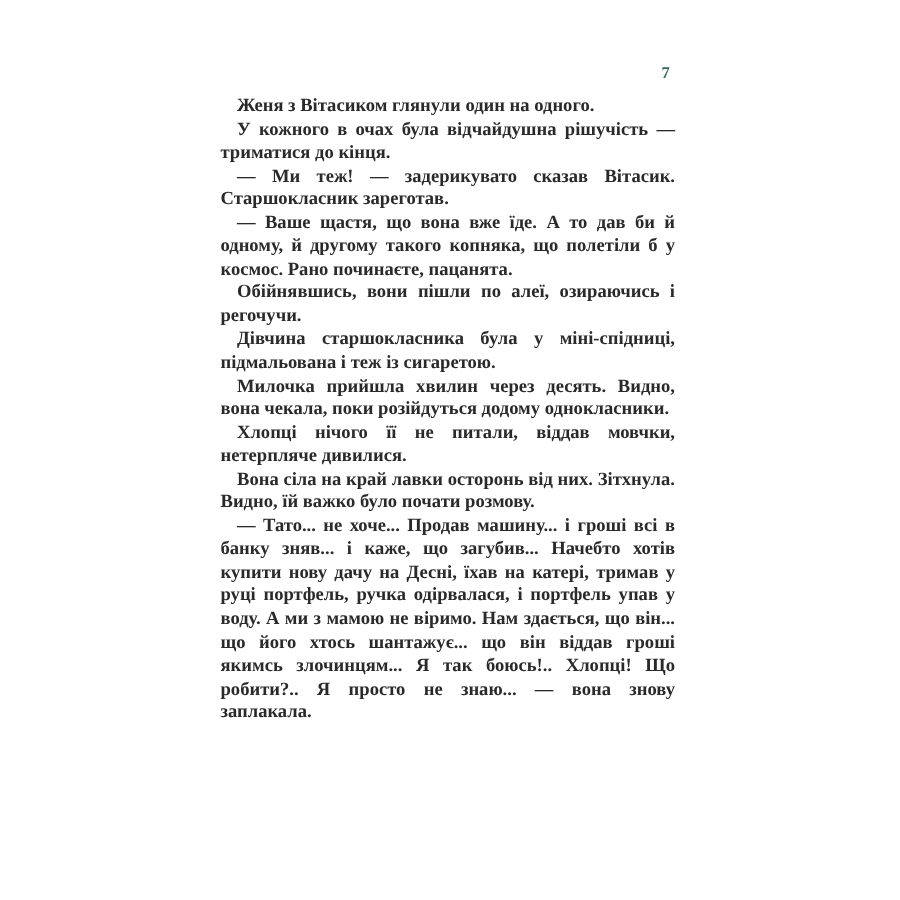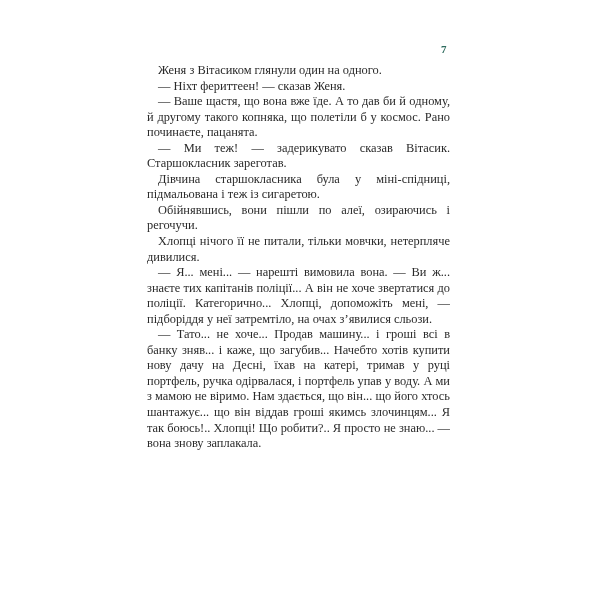--- a/index.html
+++ b/index.html
@@ -7,31 +7,32 @@
     .page-number {
       position: absolute; left: 441px; top: 43px;
       font-family: "Liberation Serif", serif; font-size: 11px; font-weight: bold;
       color: #2e6b5e;
     }
     .text-block {
       position: absolute; left: 147px; top: 63px; width: 303px;
       font-family: "Liberation Serif", serif; font-size: 12.4px; line-height: 15.55px;
       color: #2a2a2a; text-align: justify; hyphens: manual;
     }
-    .para { margin: 0; text-indent: 11px; }
+    .para { margin: 0; text-indent: 11px; font-weight: bold; }
   </style>
 </head>
 <body>
 
 <div class="page-number">7</div>
 
 <div class="text-block">
   <p class="para">Женя з Вітасиком глянули один на одного.</p>
-  <p class="para">— Ніхт фериттеен! — сказав Женя.</p>
+  <p class="para">У кожного в очах була відчайдушна рішучість — триматися до кінця.</p>
+  <p class="para">— Ми теж! — задерикувато сказав Вітасик. Старшокласник зареготав.</p>
   <p class="para">— Ваше щастя, що вона вже їде. А то дав би й одному, й другому такого копняка, що полетіли б у космос. Рано починаєте, пацанята.</p>
-  <p class="para">— Ми теж! — задерикувато сказав Вітасик. Старшокласник зареготав.</p>
+  <p class="para">Обійнявшись, вони пішли по алеї, озираючись і регочучи.</p>
   <p class="para">Дівчина старшокласника була у міні-спідниці, підмальована і теж із сигаретою.</p>
-  <p class="para">Обійнявшись, вони пішли по алеї, озираючись і регочучи.</p>
-  <p class="para">Хлопці нічого її не питали, тільки мовчки, нетерпляче дивилися.</p>
-  <p class="para">— Я... мені... — нарешті вимовила вона. — Ви ж... знаєте тих капітанів поліції... А він не хоче звертатися до поліції. Категорично... Хлопці, допоможіть мені, — підборіддя у неї затремтіло, на очах з’явилися сльози.</p>
+  <p class="para">Милочка прийшла хвилин через десять. Видно, вона чекала, поки розійдуться додому однокласники.</p>
+  <p class="para">Хлопці нічого її не питали, віддав мовчки, нетерпляче дивилися.</p>
+  <p class="para">Вона сіла на край лавки осторонь від них. Зітхнула. Видно, їй важко було почати розмову.</p>
   <p class="para">— Тато... не хоче... Продав машину... і гроші всі в банку зняв... і каже, що загубив... Начебто хотів купити нову дачу на Десні, їхав на катері, тримав у руці портфель, ручка одірвалася, і портфель упав у воду. А ми з мамою не віримо. Нам здається, що він... що його хтось шантажує... що він віддав гроші якимсь злочинцям... Я так боюсь!.. Хлопці! Що робити?.. Я просто не знаю... — вона знову заплакала.</p>
 
 </div>
 
 </body></html>

